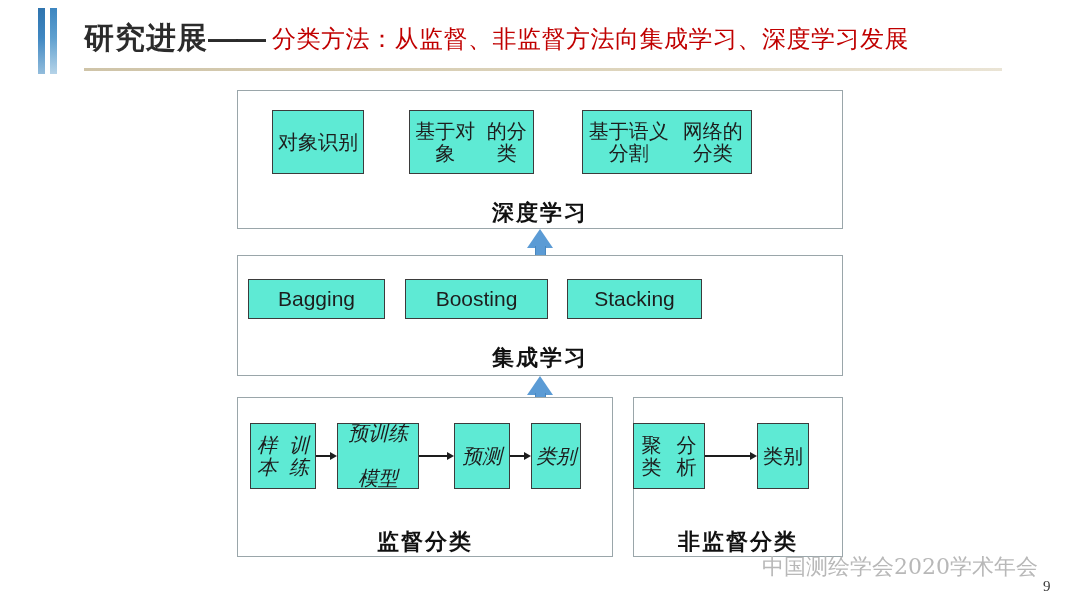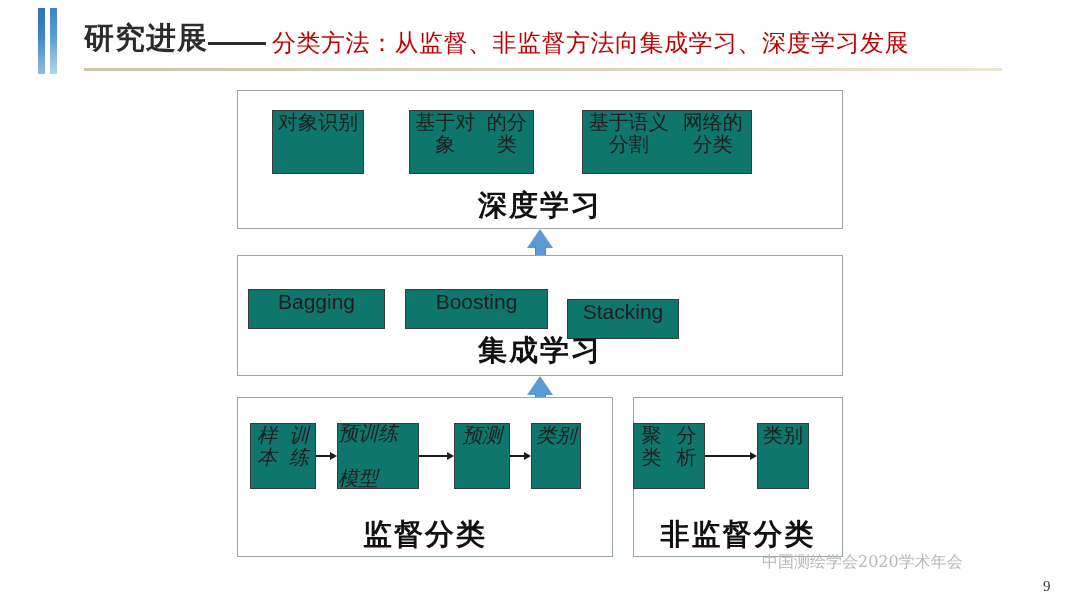--- a/index.html
+++ b/index.html
@@ -35,21 +35,21 @@
   }
   .accent-bar.bar-2 {
     background: linear-gradient(to bottom, #3d86c0 0%, #5fa0cf 45%, #b5d3e8 100%);
   }
 
   .title-row {
     position: absolute;
     left: 84px;
     top: 18px;
     display: flex;
-    align-items: flex-end;
+    align-items: center;
     white-space: nowrap;
   }
   .title-main {
     font-size: 30px;
     font-weight: bold;
     color: #2b2b2b;
     letter-spacing: 1px;
   }
   .title-dash {
     font-size: 30px;
@@ -104,61 +104,62 @@
   }
 
   .node-row {
     position: absolute;
     display: flex;
     align-items: center;
   }
 
   .node {
     border: 1.6px solid #3b3b3b;
-    background: #0f766e;
+    background: #5eead4;
     box-sizing: border-box;
     display: flex;
-    align-items: flex-start;
+    align-items: center;
     justify-content: center;
     text-align: center;
     color: #1d1d1d;
     font-size: 20px;
     line-height: 1.12;
     font-family: "DejaVu Sans", "Liberation Sans", sans-serif;
   }
   .node.latin {
     font-size: 21px;
     font-family: "Liberation Sans", sans-serif;
     white-space: nowrap;
   }
 
   .tier-label {
     position: absolute;
     width: 100%;
     text-align: center;
-    font-size: 29px;
+    font-size: 22px;
     font-weight: bold;
     color: #111111;
     letter-spacing: 2px;
+    margin-top: 12px;
   }
 
   
   .deep-row { left: 237px; top: 110px; width: 606px; justify-content: flex-start; }
   .deep-row .node { height: 64px; }
   .n-deep-1 { width: 92px; margin-left: 35px; }
   .n-deep-2 { width: 125px; margin-left: 45px; }
   .n-deep-3 { width: 170px; margin-left: 48px; }
   .label-deep { left: 237px; top: 186px; width: 606px; }
 
   
   .ens-row { left: 237px; top: 279px; width: 606px; gap: 10px; }
   .ens-row .node { height: 40px; }
   .n-ens-1 { width: 137px; margin-left: 11px; }
   .n-ens-2 { width: 143px; margin-left: 10px; }
-  .n-ens-3 { width: 112px; margin-left: 9px; margin-top: 20px; }
+  .n-ens-3 { width: 135px; margin-left: 9px; }
   .n-ens-4 { width: 139px; margin-left: 12px; }
   .label-ens { left: 237px; top: 331px; width: 606px; }
 
   
   .sup-row { left: 237px; top: 423px; width: 376px; font-style: italic; }
   .sup-row .node { height: 66px; }
   .n-sup-1 { width: 66px; margin-left: 13px; }
   .n-sup-2 { width: 82px; flex-direction: column; }
   .n-sup-3 { width: 56px; }
   .n-sup-4 { width: 50px; }
@@ -214,21 +215,21 @@
     border-right: 13px solid transparent;
     border-bottom: 19px solid #5b9bd5;
   }
   .arrow-deep     { left: 527px; top: 229px; }
   .arrow-ensemble { left: 527px; top: 376px; }
 
   
   .watermark {
     position: absolute;
     left: 762px; top: 552px;
-    font-size: 16px;
+    font-size: 22px;
     color: #b8b8b8;
     font-family: "DejaVu Serif", "Liberation Serif", serif;
     white-space: nowrap;
   }
   .page-number {
     position: absolute;
     left: 1043px; top: 578px;
     font-size: 15px;
     color: #3a3a3a;
     font-family: "Liberation Serif", serif;

